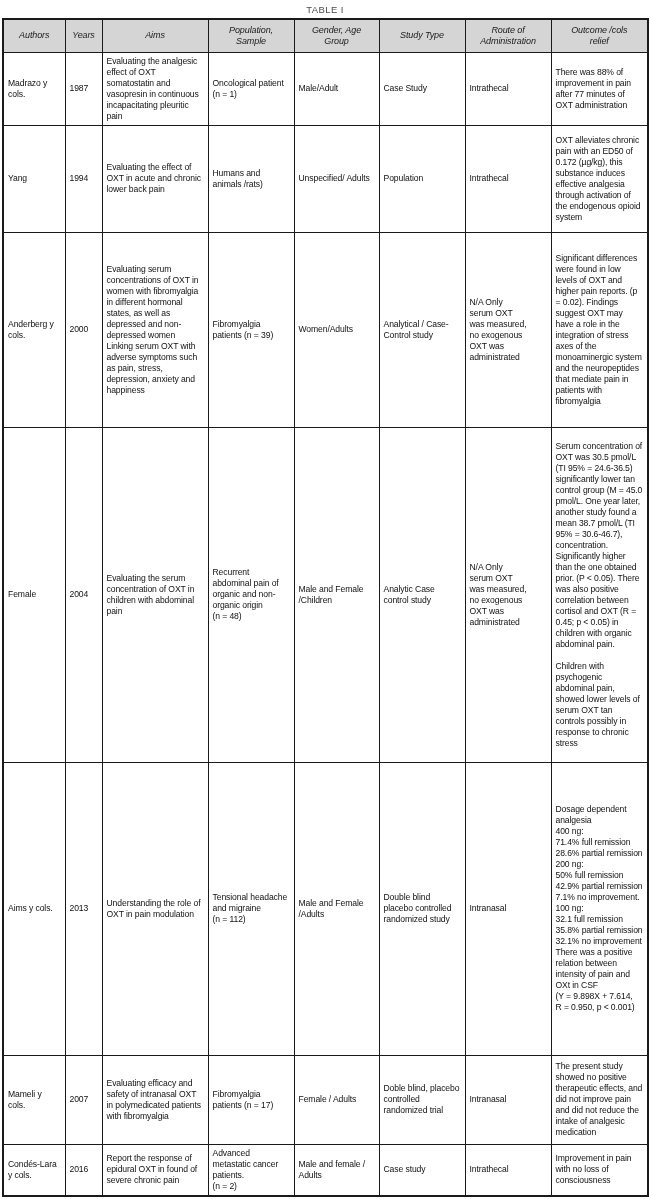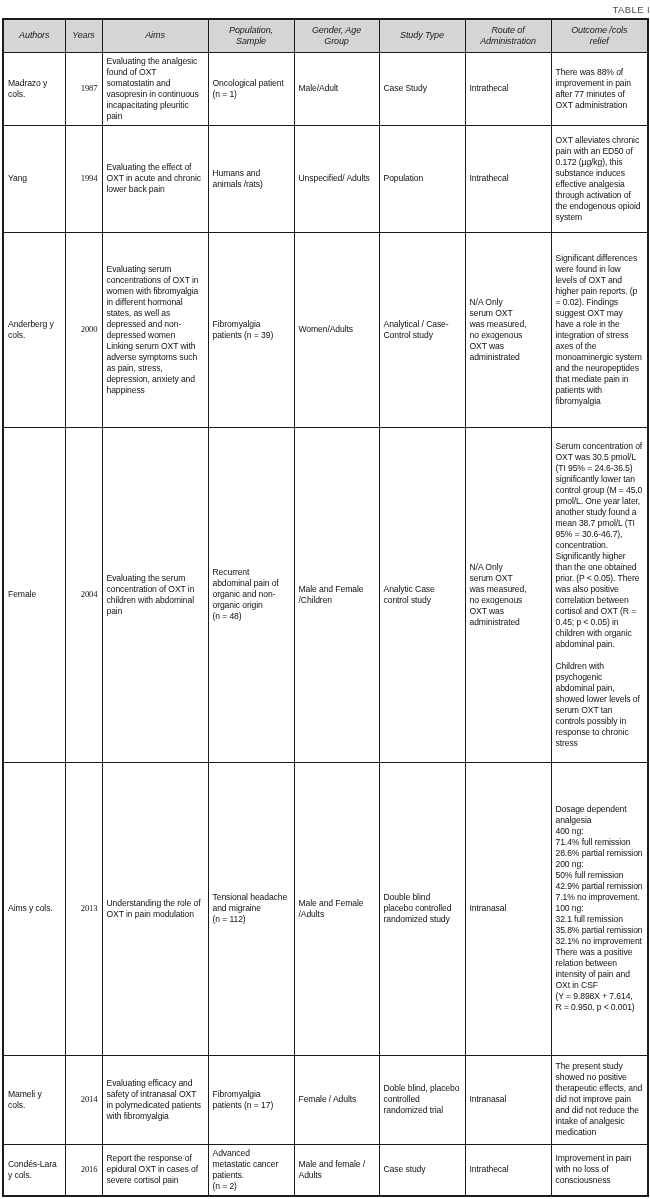--- a/index.html
+++ b/index.html
@@ -9,21 +9,21 @@
     width: 650px;
     font-family: "Liberation Sans", "DejaVu Sans", sans-serif;
     color: #111111;
   }
   .page {
     width: 650px;
     min-height: 1199px;
     box-sizing: border-box;
   }
   .table-title {
-    text-align: right;
+    text-align: center;
     font-size: 9.5px;
     line-height: 12px;
     color: #4d4d4d;
     padding: 4px 0 2px 0;
     letter-spacing: 0.4px;
   }
   table.study-table {
     border-collapse: collapse;
     table-layout: fixed;
     width: 645px;
@@ -43,21 +43,21 @@
     overflow: hidden;
   }
   th {
     background: #d5d5d5;
     font-style: italic;
     font-weight: normal;
     text-align: center;
     font-size: 9px;
     color: #1a1a1a;
   }
-  td.center { text-align: right; font-family: Liberation Serif, serif; }
+  td.center { text-align: left; }
   thead tr { height: 33px; }
   tbody tr:nth-child(1) { height: 73px; }
   tbody tr:nth-child(2) { height: 107px; }
   tbody tr:nth-child(3) { height: 195px; }
   tbody tr:nth-child(4) { height: 335px; }
   tbody tr:nth-child(5) { height: 293px; }
   tbody tr:nth-child(6) { height: 89px; }
   tbody tr:nth-child(7) { height: 49px; }
 </style>
 </head>
@@ -90,21 +90,21 @@
         <th>Route of
 Administration</th>
         <th>Outcome /cols
 relief</th>
       </tr>
     </thead>
     <tbody>
       <tr>
         <td>Madrazo y cols.</td>
         <td class="center">1987</td>
-        <td>Evaluating the analgesic found of OXT somatostatin and vasopresin in continuous incapacitating pleuritic pain</td>
+        <td>Evaluating the analgesic effect of OXT somatostatin and vasopresin in continuous incapacitating pleuritic pain</td>
         <td>Oncological patient (n = 1)</td>
         <td>Male/Adult</td>
         <td>Case Study</td>
         <td>Intrathecal</td>
         <td>There was 88% of improvement in pain after 77 minutes of OXT administration</td>
       </tr>
       <tr>
         <td>Yang</td>
         <td class="center">1994</td>
         <td>Evaluating the effect of OXT in acute and chronic lower back pain</td>
@@ -168,32 +168,32 @@
 100 ng:
 32.1 full remission
 35.8% partial remission
 32.1% no improvement
 There was a positive relation between intensity of pain and OXt in CSF
 (Y = 9.898X + 7.614,
 R = 0.950, p &lt; 0.001)</td>
       </tr>
       <tr>
         <td>Mameli y cols.</td>
-        <td class="center">2014</td>
+        <td class="center">2007</td>
         <td>Evaluating efficacy and safety of intranasal OXT in polymedicated patients with fibromyalgia</td>
         <td>Fibromyalgia patients (n = 17)</td>
         <td>Female / Adults</td>
         <td>Doble blind, placebo controlled randomized trial</td>
         <td>Intranasal</td>
         <td>The present study showed no positive therapeutic effects, and did not improve pain and did not reduce the intake of analgesic medication</td>
       </tr>
       <tr>
         <td>Condés-Lara y cols.</td>
         <td class="center">2016</td>
-        <td>Report the response of epidural OXT in cases of severe cortisol pain</td>
+        <td>Report the response of epidural OXT in found of severe chronic pain</td>
         <td>Advanced metastatic cancer patients.
 (n = 2)</td>
         <td>Male and female / Adults</td>
         <td>Case study</td>
         <td>Intrathecal</td>
         <td>Improvement in pain with no loss of consciousness</td>
       </tr>
     </tbody>
   </table>
 </div>

